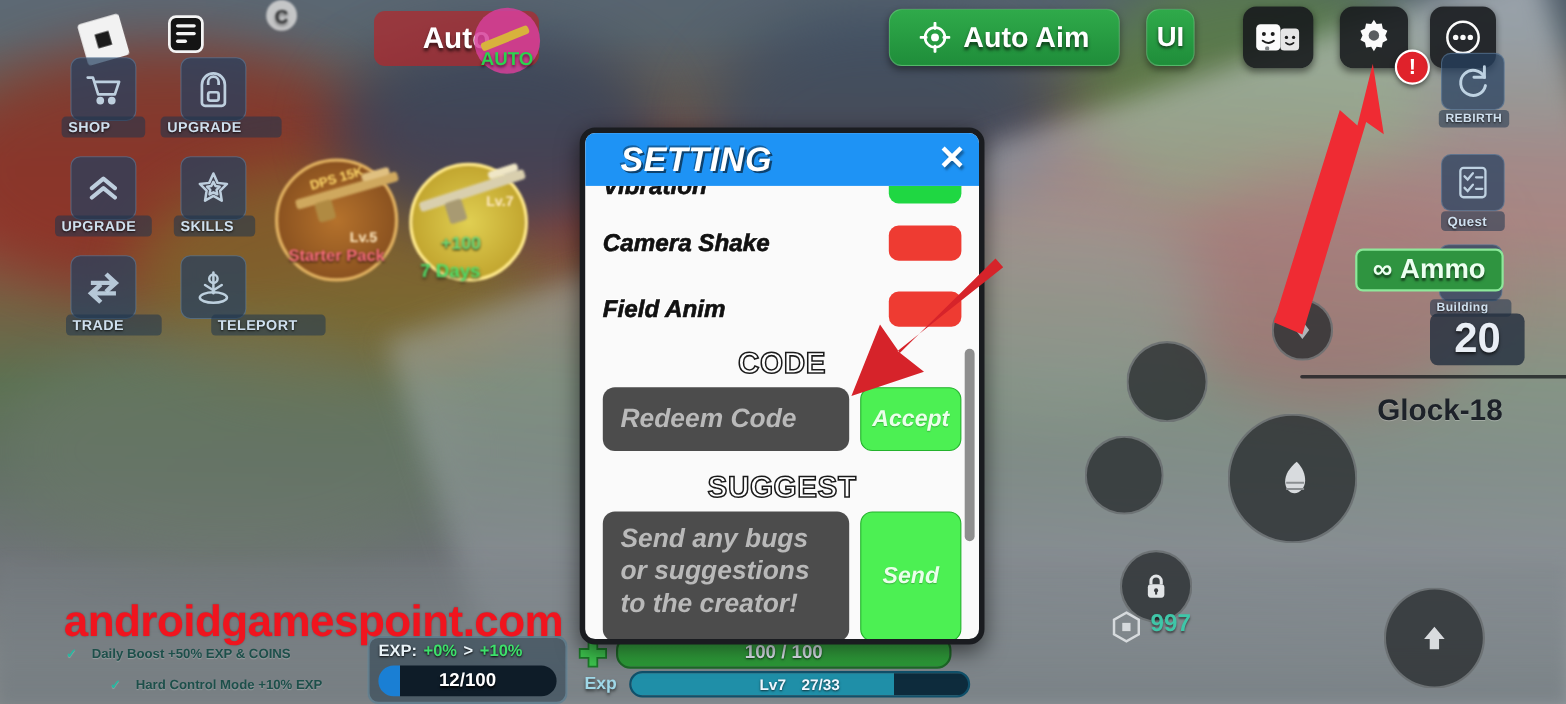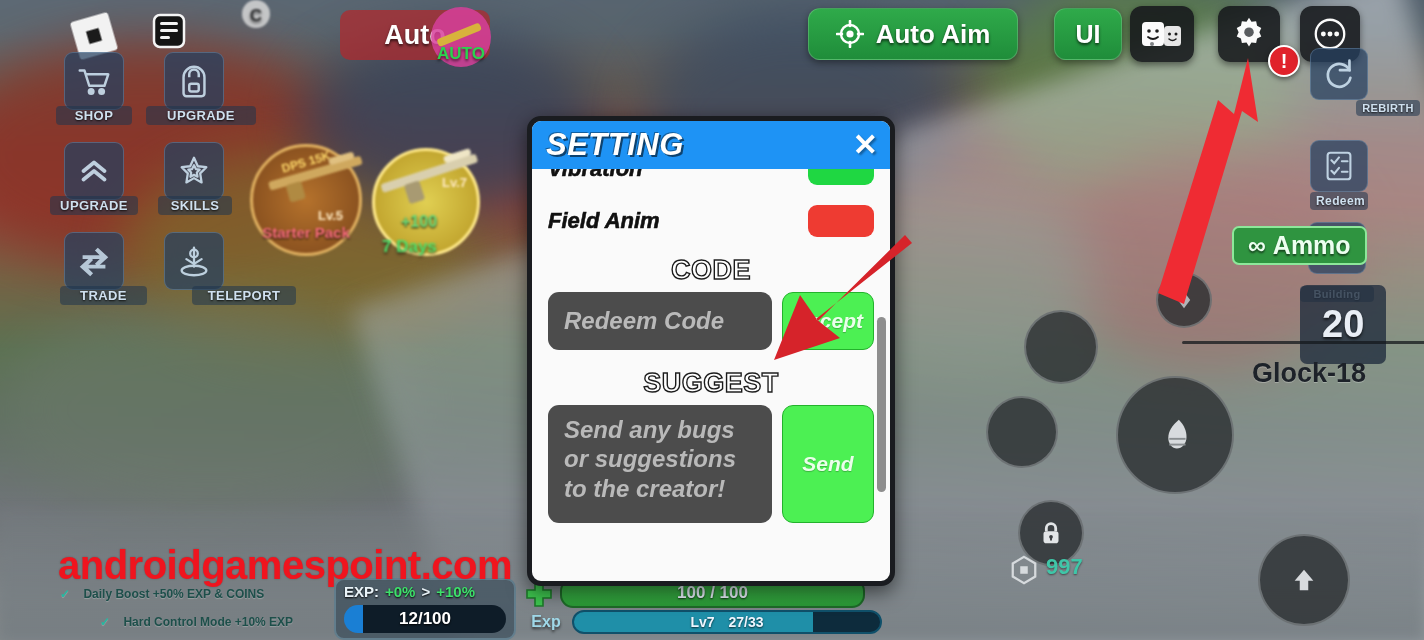--- a/index.html
+++ b/index.html
@@ -52,21 +52,21 @@
   .sq-btn {
     position: absolute; width: 60px; height: 58px;
     border-radius: 9px;
     background: rgba(38,64,96,.72);
     border: 1px solid rgba(150,185,220,.30);
     display: flex; align-items: center; justify-content: center;
     filter: blur(.35px);
   }
   .sq-btn svg { width: 38px; height: 38px; opacity: .88; }
   .sq-label {
-    position: absolute; text-align: center;
+    position: absolute; text-align: left;
     font-size: 13px; font-weight: 700; letter-spacing: .4px;
     color: #cfe0ef; text-shadow: 0 1px 2px rgba(0,0,0,.8);
     background: rgba(30,52,78,.55);
     padding: 2px 6px; border-radius: 4px; white-space: nowrap;
     filter: blur(.4px);
   }
 
   
   .pill-green {
     background: linear-gradient(to bottom, #2faa4a, #1f8d3a);
@@ -87,21 +87,21 @@
     width: 368px; height: 470px;
     background: #fafafa;
     border: 5px solid #1a1c20;
     border-radius: 14px;
     overflow: hidden;
     box-shadow: 0 6px 20px rgba(0,0,0,.55);
   }
   #dlg-header {
     height: 48px; background: #1e93f5;
     display: flex; align-items: center; justify-content: space-between;
-    padding: 0 12px 0 14px;
+    padding: 0 12px 0 32px;
   }
   #dlg-title {
     font-size: 31px; font-weight: 900; font-style: italic;
     color: #fff; letter-spacing: .5px;
     text-shadow: 2px 2px 0 rgba(0,0,0,.55), -1px -1px 0 rgba(0,0,0,.35);
   }
   #dlg-close {
     font-size: 30px; font-weight: 900; color: #fff; line-height: 1;
     text-shadow: 2px 2px 2px rgba(0,0,0,.35); cursor: pointer;
   }
@@ -191,21 +191,21 @@
   }
 
   .ammo-pill {
     position: absolute; display: flex; align-items: center; gap: 7px;
     background: #2f9440; border: 2px solid #8de89a; border-radius: 7px;
     padding: 3px 14px; color: #ecfff0; font-weight: 800; font-size: 25px;
     text-shadow: 0 2px 2px rgba(0,0,0,.55); filter: blur(.4px);
   }
   .count-box {
     position: absolute; background: rgba(34,46,62,.80);
-    border-radius: 7px; padding: 18px 22px;
+    border-radius: 7px; padding: 2px 22px;
     color: #e9eef5; font-weight: 900; font-size: 38px;
     text-shadow: 0 2px 3px rgba(0,0,0,.7); filter: blur(.35px);
   }
   .weapon-name {
     position: absolute; font-size: 27px; font-weight: 800;
     color: #1d2229; filter: blur(.45px);
     text-shadow: 0 1px 0 rgba(255,255,255,.25);
   }
   .hairline {
     position: absolute; height: 3px; background: rgba(20,24,28,.75);
@@ -366,21 +366,21 @@
 
   <div class="pill-green gb" style="left:808px;top:8px;width:210px;height:52px;gap:12px;">
     <svg viewBox="0 0 28 28" style="width:28px;height:28px;">
       <circle cx="14" cy="14" r="9" fill="none" stroke="#fff" stroke-width="2.4"></circle>
       <circle cx="14" cy="14" r="3.6" fill="#fff"></circle>
       <path d="M14 1v5M14 22v5M1 14h5M22 14h5" stroke="#fff" stroke-width="2.6" stroke-linecap="round"></path>
     </svg>
     <span style="font-size:26px;font-weight:800;">Auto Aim</span>
   </div>
 
-  <div class="pill-green gb" style="left:1042px;top:8px;width:68px;height:52px;margin-left:12px;">
+  <div class="pill-green gb" style="left:1042px;top:8px;width:44px;height:52px;">
     <span style="font-size:25px;font-weight:800;">UI</span>
   </div>
 
   <div class="dark-btn" style="position:absolute;left:1130px;top:6px;width:64px;height:56px;">
     <svg viewBox="0 0 44 30" style="width:44px;height:30px;">
       <rect x="2" y="3" width="22" height="24" rx="4" fill="#fbfbfb"></rect>
       <circle cx="9" cy="12" r="1.8" fill="#1b1b1b"></circle>
         <circle cx="17" cy="12" r="1.8" fill="#1b1b1b"></circle>
       <path d="M8 18q5 4 10 0" stroke="#1b1b1b" stroke-width="1.8" fill="none" stroke-linecap="round"></path>
       <rect x="24" y="7" width="17" height="20" rx="3.5" fill="#e6e6e6"></rect>
@@ -410,45 +410,45 @@
   </div>
 
   <div class="sq-btn" style="left:1310px;top:48px;width:58px;height:52px;">
     <svg viewBox="0 0 40 40">
         <g fill="none" stroke="#cfe3f2" stroke-width="2.8" stroke-linecap="round">
       <path d="M31 16a12 12 0 1 0 1 8"></path>
           <path d="M31 6v10h-10"></path>
         </g>
       </svg>
   </div>
-  <div class="sq-label" style="left:1308px;top:100px;width:64px;font-size:11px;margin-left:48px;">REBIRTH</div>
+  <div class="sq-label" style="left:1308px;top:100px;width:64px;font-size:11px;">REBIRTH</div>
 
   <div class="sq-btn" style="left:1310px;top:140px;width:58px;height:52px;">
     <svg viewBox="0 0 40 40">
         <g fill="none" stroke="#cfe3f2" stroke-width="2.2" stroke-linecap="round">
       <rect x="8" y="6" width="24" height="28" rx="3"></rect>
           <path d="M12 14l3 3 5-6"></path>
           <path d="M23 15h6"></path>
           <path d="M12 25l3 3 5-6"></path>
           <path d="M23 26h6"></path>
         </g>
       </svg>
   </div>
-  <div class="sq-label" style="left:1310px;top:192px;width:58px;font-size:12px;">Redeem</div>
+  <div class="sq-label" style="left:1310px;top:192px;width:58px;font-size:12px;">Quest</div>
 
   <div class="sq-btn" style="left:1308px;top:222px;width:58px;height:52px;">
     <svg viewBox="0 0 40 40">
         <g fill="none" stroke="#cfe3f2" stroke-width="2.6" stroke-linecap="round">
       <path d="M10 8l10 10-5 5L5 13z"></path>
           <path d="M19 19l13 13"></path>
           <path d="M24 7l9 9"></path>
         </g>
       </svg>
   </div>
-  <div class="sq-label" style="left:1300px;top:286px;width:74px;font-size:11px;">Building</div>
+  <div class="sq-label" style="left:1300px;top:272px;width:74px;font-size:11px;">Building</div>
 
   <div class="ammo-pill" style="left:1232px;top:226px;">
     <span>∞</span>
     <span>Ammo</span>
   </div>
   <div class="count-box" style="left:1300px;top:285px;">20</div>
   <div class="hairline" style="left:1182px;top:341px;width:250px;"></div>
   <div class="weapon-name" style="left:1252px;top:358px;">Glock-18</div>
 
   <div class="circ" style="left:1024px;top:310px;width:74px;height:74px;"></div>
@@ -530,20 +530,24 @@
       <span id="dlg-title">SETTING</span>
       <span id="dlg-close">✕</span>
     </div>
     <div id="dlg-body">
 
       <div class="set-row" style="height:44px;margin-top:-22px;">
         <span class="set-label">Vibration</span>
         <span class="toggle on"></span>
       </div>
 
+      <div class="set-row">
+        <span class="set-label">Camera Shake</span>
+        <span class="toggle off"></span>
+      </div>
 
       <div class="set-row">
         <span class="set-label">Field Anim</span>
         <span class="toggle off"></span>
       </div>
 
       <div class="section-title">CODE</div>
       <div class="io-row">
         <div class="io-input" style="height:58px;">Redeem Code</div>
         <div class="io-btn" style="height:58px;">Accept</div>

